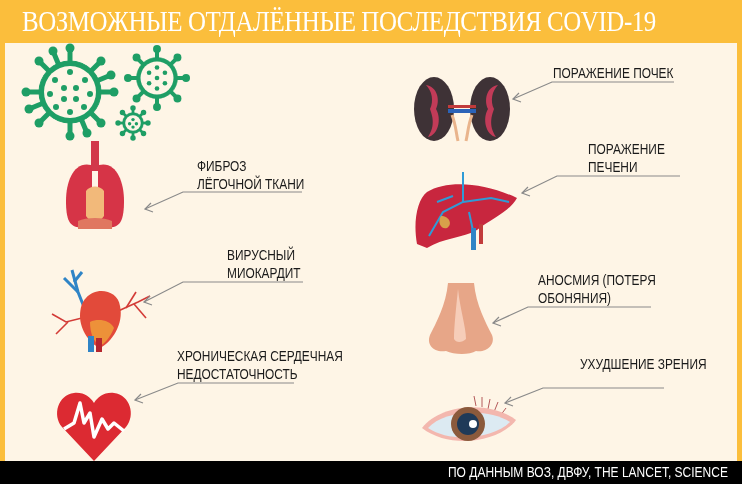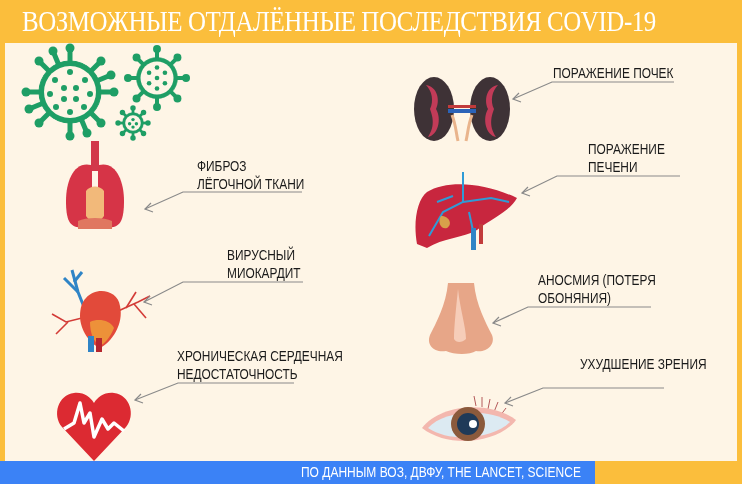--- a/index.html
+++ b/index.html
@@ -1,20 +1,20 @@
 <!DOCTYPE html>
 <html><head>
 <meta charset="utf-8">
 <style>
   html,body{margin:0;padding:0;}
   body{width:742px;height:484px;position:relative;overflow:hidden;background:#FBBE3C;font-family:"Liberation Sans",sans-serif;}
   .header{position:absolute;left:0;top:0;width:742px;height:42px;background:#FBBE3C;}
   .title{position:absolute;left:22px;top:5px;font-family:"Liberation Serif",serif;font-size:29px;color:#fff;letter-spacing:-0.5px;transform:scaleX(0.86);transform-origin:left top;white-space:nowrap;}
   .panel{position:absolute;left:5px;top:43px;width:732px;height:418px;background:#FEF5E6;}
-  .footer{position:absolute;left:0;top:461px;width:595px;height:23px;background:#3b82f6;}
+  .footer{position:absolute;left:0;top:461px;width:742px;height:23px;background:#000000;}
   .source{position:absolute;right:14px;top:2px;font-size:15px;color:#fff;transform:scaleX(0.8);transform-origin:right top;white-space:nowrap;}
   .label{position:absolute;font-size:14.5px;line-height:18px;color:#1a1a1a;transform:scaleX(0.82);transform-origin:left top;white-space:nowrap;}
   .label span{display:block;}
   svg.abs{position:absolute;overflow:visible;}
 </style>
 </head>
 <body>
 
 <div class="header">
   <div class="title">ВОЗМОЖНЫЕ ОТДАЛЁННЫЕ ПОСЛЕДСТВИЯ COVID-19</div>

